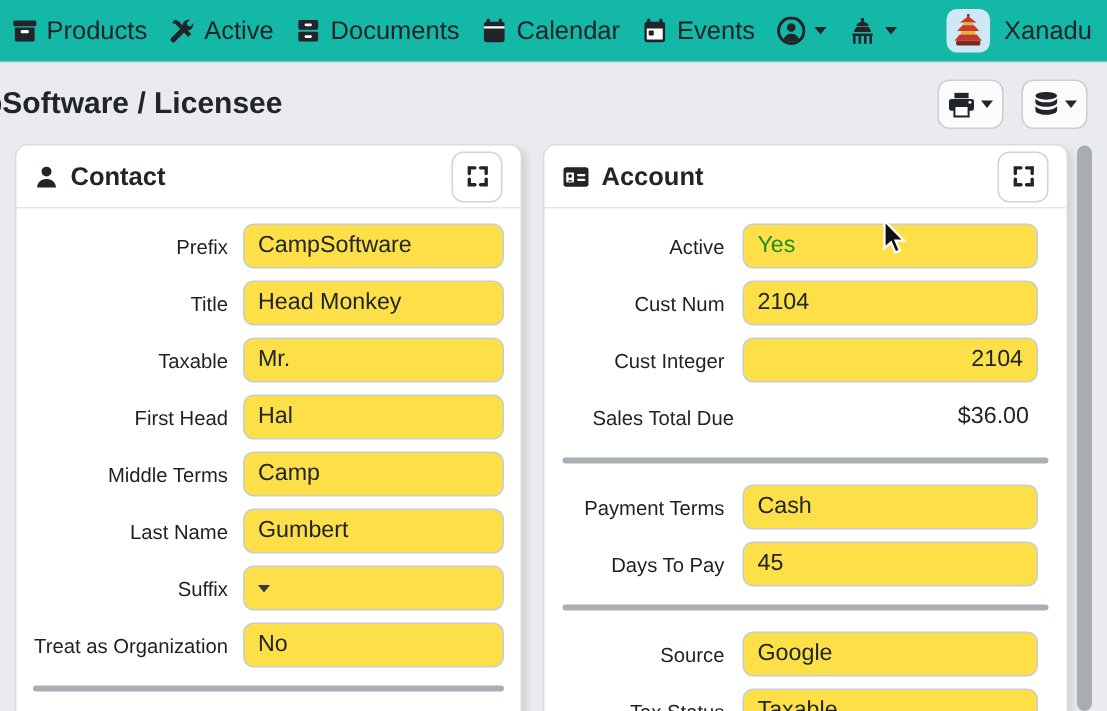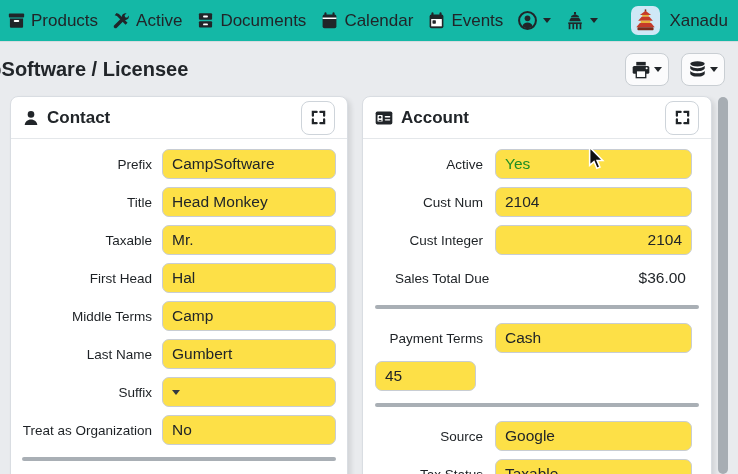--- a/index.html
+++ b/index.html
@@ -332,20 +332,21 @@
     <div class="row-static">
       <span class="s-label">Sales Total Due</span>
       <span class="s-value">$36.00</span>
     </div>
     <div class="hr"></div>
     <div class="row">
       <label>Payment Terms</label>
       <input class="field" value="Cash" style="">
     </div>
     <div class="row">
+      <label>Days To Pay</label>
       <input class="field" value="45" style="">
     </div>
     <div class="hr"></div>
     <div class="row">
       <label>Source</label>
       <input class="field" value="Google" style="">
     </div>
     <div class="row">
       <label>Tax Status</label>
       <input class="field" value="Taxable" style="">

